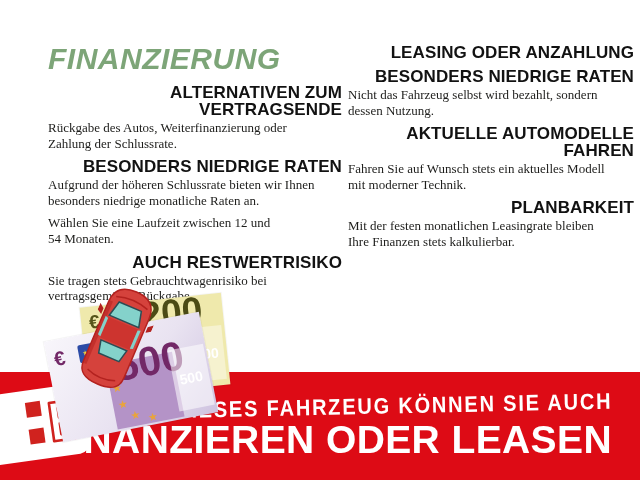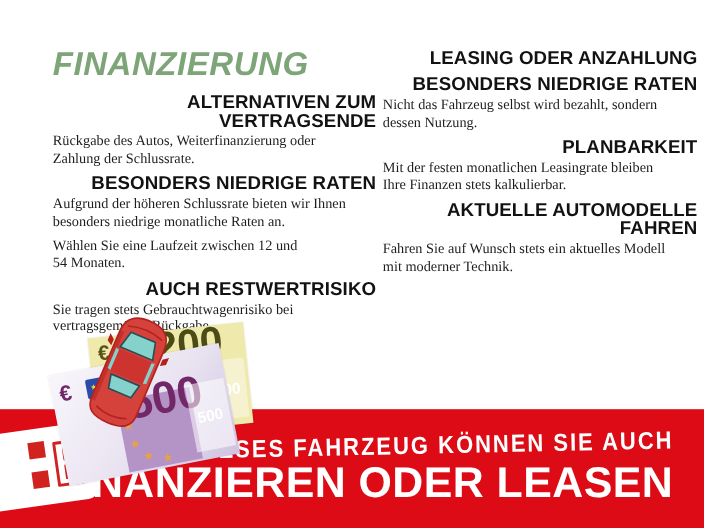--- a/index.html
+++ b/index.html
@@ -115,28 +115,28 @@
   <div class="col col-right">
     <div class="sec">
       <div class="sec-h">LEASING ODER ANZAHLUNG</div>
     </div>
     <div class="sec">
       <div class="sec-h">BESONDERS NIEDRIGE RATEN</div>
       <div class="sec-p">Nicht das Fahrzeug selbst wird bezahlt, sondern
 dessen Nutzung.</div>
     </div>
     <div class="sec">
+      <div class="sec-h">AKTUELLE AUTOMODELLE FAHREN</div>
+      <div class="sec-p">Fahren Sie auf Wunsch stets ein aktuelles Modell
+mit moderner Technik.</div>
+    </div>
+    <div class="sec">
       <div class="sec-h">PLANBARKEIT</div>
       <div class="sec-p">Mit der festen monatlichen Leasingrate bleiben
 Ihre Finanzen stets kalkulierbar.</div>
-    </div>
-    <div class="sec">
-      <div class="sec-h">AKTUELLE AUTOMODELLE FAHREN</div>
-      <div class="sec-p">Fahren Sie auf Wunsch stets ein aktuelles Modell
-mit moderner Technik.</div>
     </div>
   </div>
 
   <div class="banner">
     <span class="banner-line1">DIESES FAHRZEUG KÖNNEN SIE AUCH</span>
     <span class="banner-line2">FINANZIEREN ODER LEASEN</span>
   </div>
 
   <div class="logo">
     <div class="logo-sq logo-sq1"></div>

